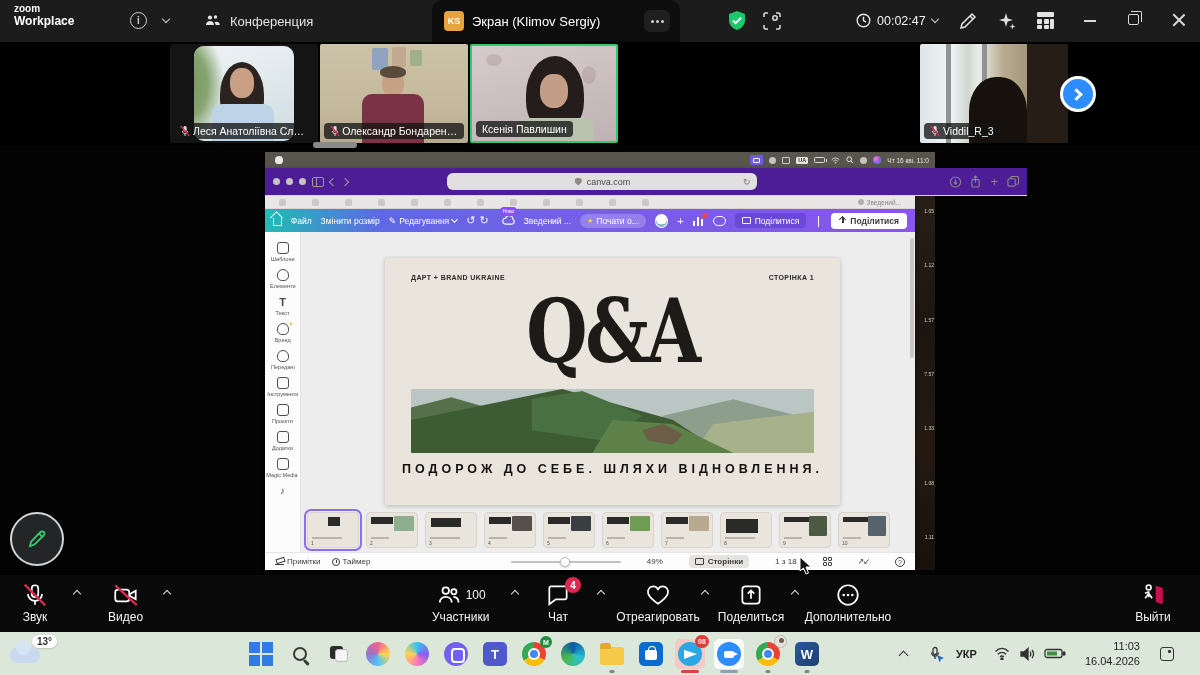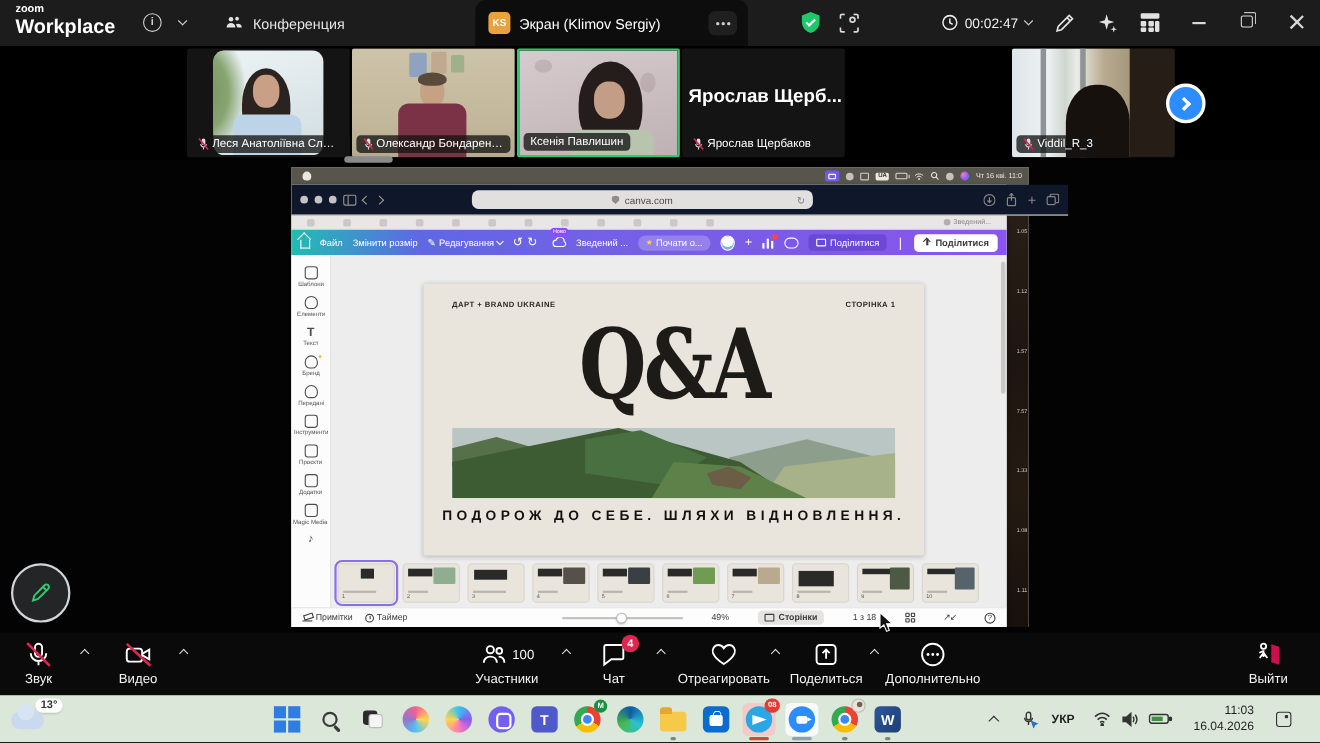--- a/index.html
+++ b/index.html
@@ -4,21 +4,21 @@
 <style>
   * { margin:0; padding:0; box-sizing:border-box; }
   html,body { background:#000; }
   body { font-family:"Liberation Sans", sans-serif; }
   .stage { position:relative; width:1200px; height:675px; overflow:hidden; background:#000; }
 
   
   .titlebar { position:absolute; left:0; top:0; width:1200px; height:42px; background:#1c1c1c; }
   .logo { position:absolute; left:14px; top:4px; color:#fff; line-height:1; }
   .logo .l1 { font-size:10px; font-weight:bold; }
-  .logo .l2 { font-size:18px; font-weight:bold; margin-top:1px; }
+  .logo .l2 { font-size:12px; font-weight:bold; margin-top:1px; }
   .info-btn { position:absolute; left:130px; top:12px; width:17px; height:17px; border:1.4px solid #cfcfcf; border-radius:50%; color:#cfcfcf; font-size:10px; text-align:center; line-height:15px; font-weight:bold; }
   .chev { display:inline-block; width:6px; height:6px; border-right:1.6px solid #cfcfcf; border-bottom:1.6px solid #cfcfcf; }
   .chev.down { transform:rotate(45deg); }
   .chev.up { transform:rotate(225deg); }
   .tb-chev { position:absolute; left:163px; top:16px; }
   .conf-tab { position:absolute; left:204px; top:0; height:42px; display:flex; align-items:center; gap:8px; color:#e4e4e4; font-size:13px; }
   .people-ico svg { display:block; }
   .screen-tab { position:absolute; left:432px; top:0; width:248px; height:42px; background:#0d0d0d; border-radius:10px 10px 0 0; display:flex; align-items:center; padding:0 10px 0 12px; gap:8px; }
   .ks-badge { width:20px; height:20px; border-radius:4px; background:#e8a33d; color:#fff; font-size:9px; font-weight:bold; display:flex; align-items:center; justify-content:center; flex:none; }
   .screen-tab .lbl { color:#fff; font-size:13px; white-space:nowrap; overflow:hidden; flex:1; }
@@ -73,21 +73,21 @@
   .mb-lang { background:#e9e7e1; color:#333; border-radius:1.5px; font-size:5.5px; font-weight:bold; padding:0 2px; line-height:7px; }
   .mb-batt { width:11px; height:6px; border:1px solid rgba(233,231,225,.9); border-radius:1.5px; position:relative; }
   .mb-batt:after { content:""; position:absolute; right:-3px; top:1px; width:1.5px; height:2.5px; background:rgba(233,231,225,.9); }
   .mb-siri { width:8px; height:8px; border-radius:50%; background:radial-gradient(circle at 35% 35%,#ff7ab8,#7a5cff 60%,#35c3f3); }
   .mb-clock { white-space:nowrap; font-size:6.5px; }
 
   .browser { position:absolute; left:0; top:16px; width:650px; height:402px; background:#fbfafa; box-shadow:0 1px 4px rgba(0,0,0,.35); }
   .wallstrip { position:absolute; left:650px; top:16px; width:20px; height:402px; background:linear-gradient(180deg,#2a2018 0%,#1d150f 40%,#241a12 70%,#17100b 100%); display:flex; flex-direction:column; justify-content:space-between; padding:40px 1px 30px; }
   .wallstrip span { color:#d8d0c2; font-size:5px; text-align:right; display:block; }
 
-  .safari-bar { position:absolute; left:0; top:0; width:706px; height:28px; background:#0f172a; border-bottom:1px solid #dcd8d8; display:flex; align-items:center; padding:0 8px; gap:6px; }
+  .safari-bar { position:absolute; left:0; top:0; width:762px; height:28px; background:#4c1d95; border-bottom:1px solid #dcd8d8; display:flex; align-items:center; padding:0 8px; gap:6px; }
   .dot { width:7px; height:7px; border-radius:50%; background:#c7c3c3; }
   .sb-ico { color:#8a8684; font-size:10px; }
   .sb-sq { width:12px; height:10px; border:1.3px solid #9b9795; border-radius:2px; position:relative; }
   .sb-sq:after { content:""; position:absolute; left:3px; top:0; width:1.3px; height:100%; background:#9b9795; }
   .chev-g { width:6px; height:6px; border-right:1.6px solid #a09c9a; border-bottom:1.6px solid #a09c9a; }
   .chev-g.left { transform:rotate(135deg); } .chev-g.right { transform:rotate(-45deg); }
   .addr { flex:1; max-width:310px; margin:0 auto; height:17px; background:#e2dfdf; border-radius:6px; display:flex; align-items:center; justify-content:center; gap:5px; color:#4c4a48; font-size:9px; position:relative; }
   .addr .shield-s { width:7px; height:8px; background:#8f8b89; clip-path:polygon(50% 0,100% 20%,100% 60%,50% 100%,0 60%,0 20%); }
   .addr .reload { position:absolute; right:7px; font-size:9px; color:#7e7a78; }
   .safari-right { display:flex; gap:9px; margin-left:auto; align-items:center; }
@@ -377,34 +377,20 @@
         <div class="blotch" style="left:94px;top:52px;width:12px;height:10px"></div>
         <div class="hair" style="left:54px;top:10px;width:58px;height:78px;background:#241d1c"></div>
         <div class="face" style="left:68px;top:28px;width:28px;height:34px;background:#c49d87"></div>
         <div class="torso" style="left:46px;top:72px;width:76px;height:28px;background:#b8c4ae"></div>
       </div>
       <div class="name-pill">
         <span>Ксенія Павлишин</span>
       </div>
     </div>
 
-    <div class="tile" style="left:620px">
-      <div class="bigname">Ярослав Щерб...</div>
-      <div class="name-pill">
-        <span class="mic-muted">
-            <svg width="10" height="12" viewBox="0 0 12 14">
-              <rect x="4" y="1" width="4" height="7" rx="2" fill="#ddd"></rect>
-              <path d="M3 7c0 2 1.4 3.2 3 3.2S9 9 9 7" stroke="#ddd" fill="none" stroke-width="1.1"></path>
-              <line x1="6" y1="10.5" x2="6" y2="13" stroke="#ddd" stroke-width="1.1"></line>
-              <line x1="1" y1="1" x2="11" y2="13" stroke="#e0254f" stroke-width="1.7"></line>
-            </svg>
-          </span>
-        <span>Ярослав Щербаков</span>
-      </div>
-    </div>
 
 
     <div class="tile" style="left:920px">
       <div class="vid6">
         <div class="window"></div>
         <div class="frame" style="left:26px"></div>
         <div class="frame" style="left:62px"></div>
         <div class="sil"></div>
       </div>
       <div class="name-pill">

